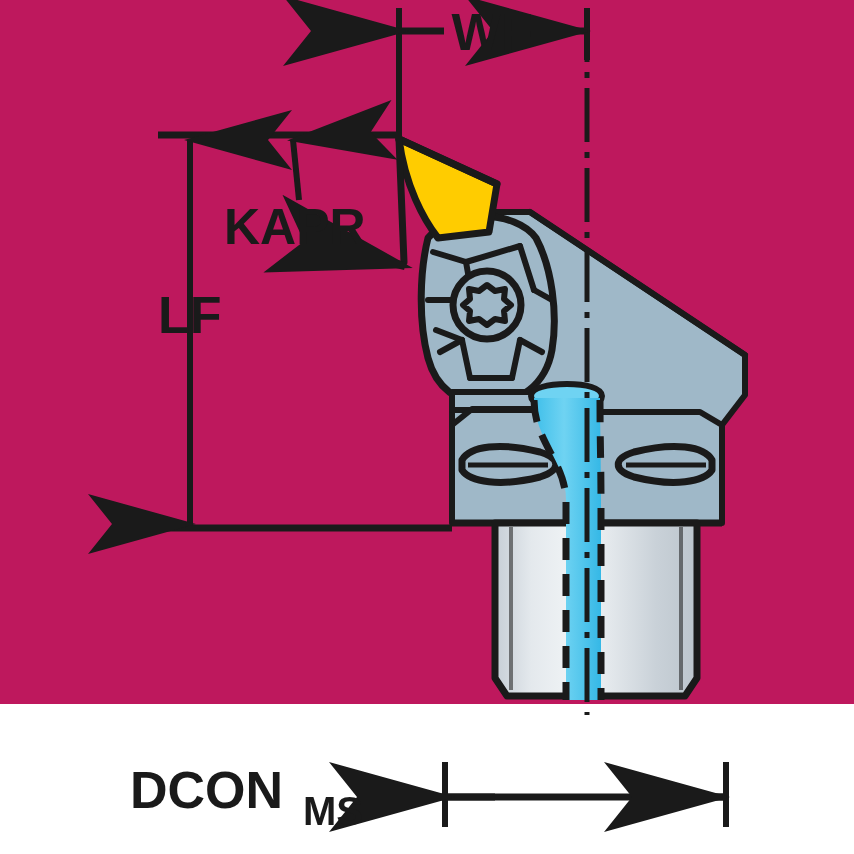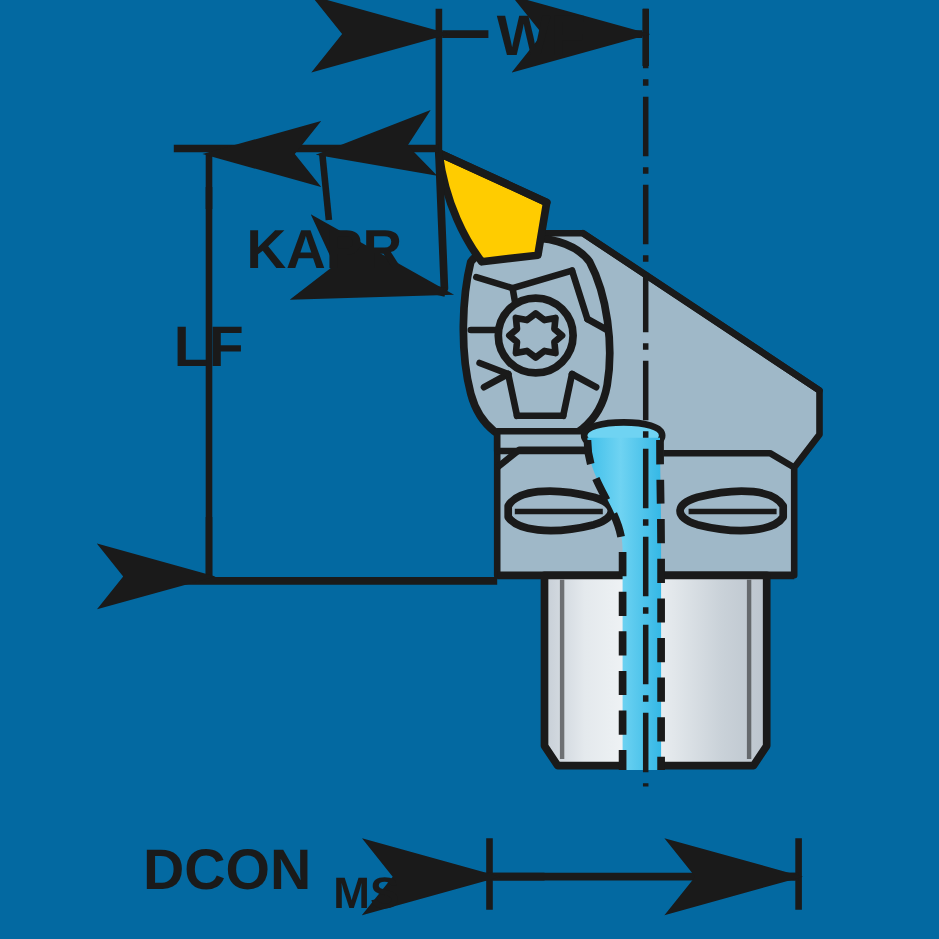--- a/index.html
+++ b/index.html
@@ -10,22 +10,22 @@
   }
   body {
     width: 854px;
     height: 854px;
     font-family: "Liberation Sans", sans-serif;
     overflow: hidden;
   }
   #diagram-root {
     position: relative;
     width: 854px;
-    height: 854px;
-    background: #0369a1;
+    height: 704px;
+    background: #be185d;
   }
   svg.canvas {
     display: block;
     width: 854px;
     height: 854px;
   }
   text.dim-label {
     font-family: "Liberation Sans", sans-serif;
     font-weight: bold;
     fill: #1a1a1a;

